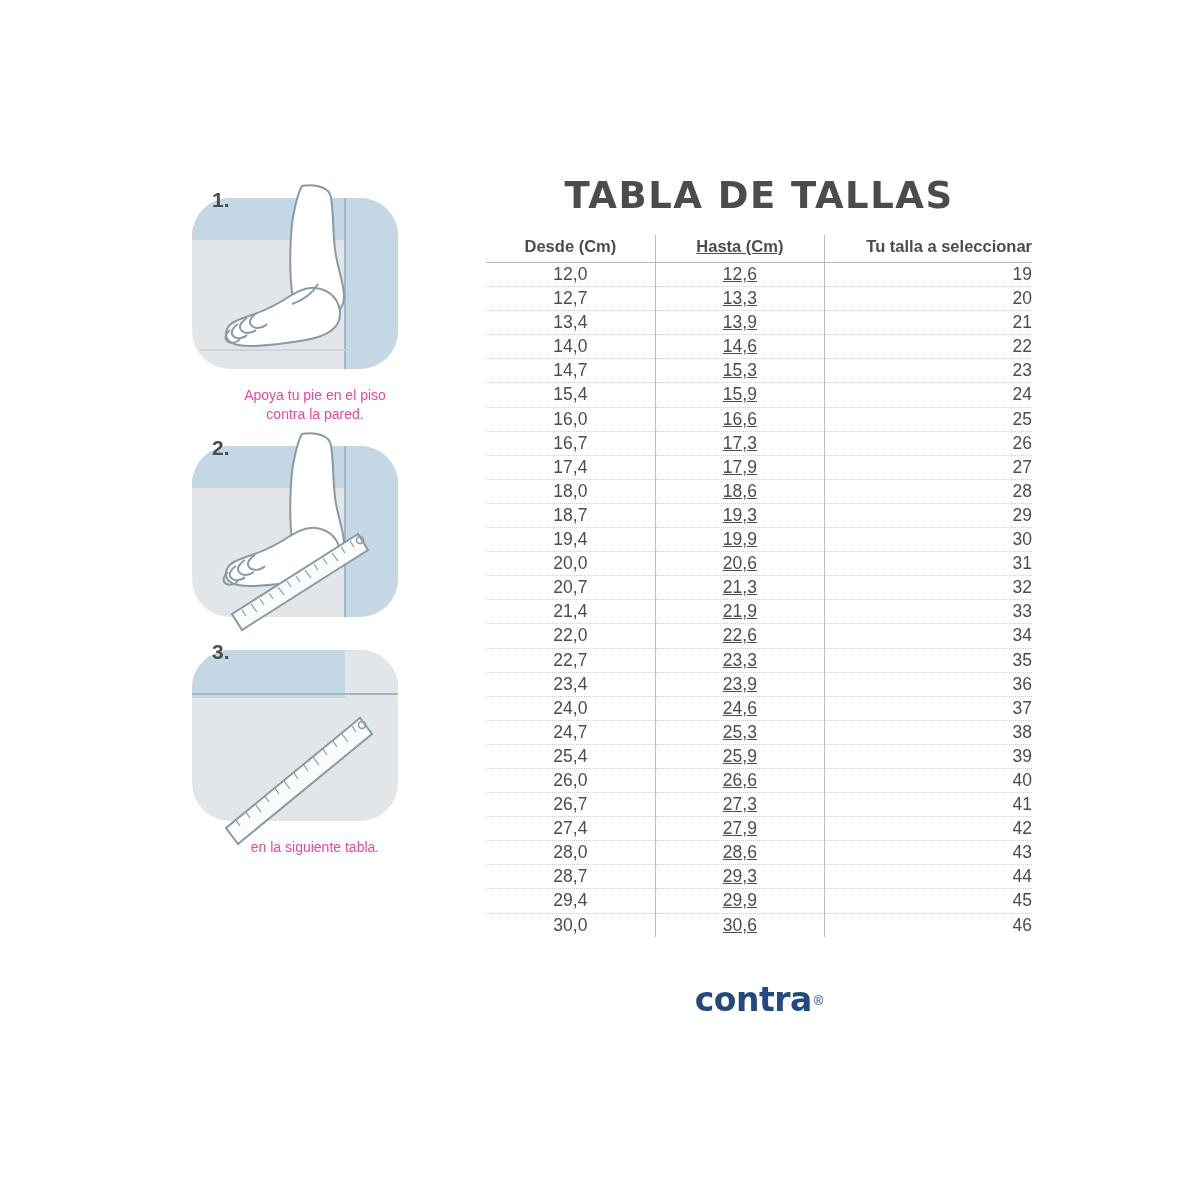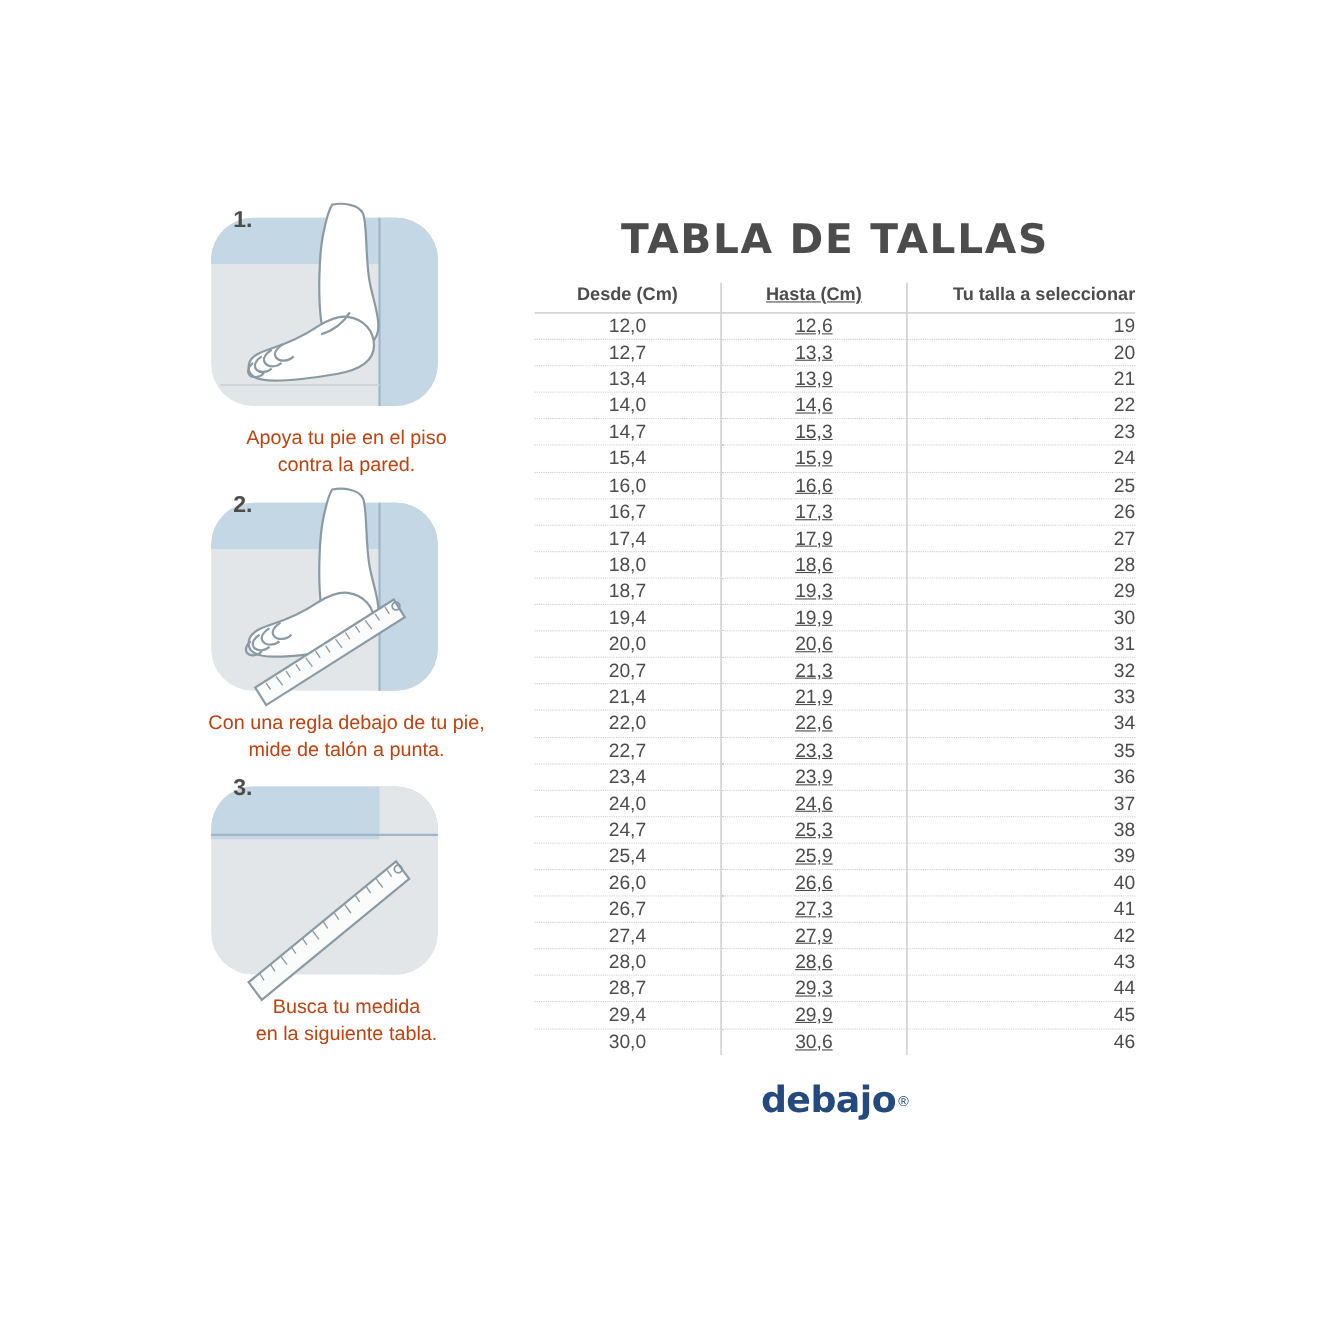--- a/index.html
+++ b/index.html
@@ -44,32 +44,32 @@
     z-index: 5;
   }
   .art {
     position: relative;
     width: 290px;
     height: 200px;
   }
   .art svg { display: block; }
   .caption {
     text-align: center;
-    font-size: 18px;
+    font-size: 14px;
     line-height: 1.35;
-    color: #c2410c;
+    color: #ec4899;
     margin-top: 6px;
     width: 290px;
   }
 
   
   .table-wrap {
     position: absolute;
     left: 486px;
-    top: 196px;
+    top: 174px;
     width: 546px;
   }
   .table-title {
     font-size: 37px;
     font-weight: bold;
     letter-spacing: 1.5px;
     color: #4c4c4c;
     text-align: center;
     margin: 0 0 18px 0;
     font-family: "DejaVu Sans", sans-serif;
@@ -194,24 +194,20 @@
               <line x1="126" y1="148" x2="130" y2="154"></line>
               <line x1="117" y1="153" x2="121" y2="159"></line>
               <line x1="108" y1="159" x2="114" y2="167"></line>
               <line x1="99" y1="165" x2="103" y2="171"></line>
               <line x1="90" y1="171" x2="94" y2="177"></line>
               <line x1="81" y1="176" x2="87" y2="184"></line>
               <line x1="72" y1="182" x2="76" y2="188"></line>
             </g>
           </g>
         </svg>
-      </div>
-      <div class="caption">
-        <div>Con una regla debajo de tu pie,</div>
-        <div>mide de talón a punta.</div>
       </div>
     </div>
 
     <div class="step">
       <div class="step-num">3.</div>
       <div class="art">
         <svg width="290" height="220" viewBox="0 0 290 220" xmlns="http://www.w3.org/2000/svg">
           <path d="M60 18 h130 a38 38 0 0 1 38 38 v95 a38 38 0 0 1 -38 38 h-130 a38 38 0 0 1 -38 -38 v-95 a38 38 0 0 1 38 -38 z" fill="#e3e6e8"></path>
           <path d="M60 18 h130 a38 38 0 0 1 38 38 v10 h-206 v-10 a38 38 0 0 1 38 -38 z" fill="#c3d7e4"></path>
           <path d="M175 18 h15 a38 38 0 0 1 38 38 v95 a38 38 0 0 1 -38 38 h-15 z" fill="#e3e6e8"></path>
@@ -231,21 +227,20 @@
               <line x1="105" y1="156" x2="109" y2="162"></line>
               <line x1="95" y1="164" x2="99" y2="170"></line>
               <line x1="85" y1="172" x2="91" y2="180"></line>
               <line x1="76" y1="180" x2="80" y2="186"></line>
               <line x1="66" y1="188" x2="70" y2="194"></line>
             </g>
           </g>
         </svg>
       </div>
       <div class="caption">
-        <div>Busca tu medida</div>
         <div>en la siguiente tabla.</div>
       </div>
     </div>
   </div>
 
   <div class="table-wrap">
     <h1 class="table-title">TABLA DE TALLAS</h1>
     <table class="sizes">
       <thead>
         <tr>
@@ -393,16 +388,16 @@
           <tr>
             <td class="c1">30,0</td>
             <td class="c2">30,6</td>
             <td class="c3">46</td>
           </tr>
         </tbody>
     </table>
   </div>
 
   <div class="brand">
-    <span class="brand-word">debajo</span><span class="brand-reg">®</span>
+    <span class="brand-word">contra</span><span class="brand-reg">®</span>
   </div>
 
 </div>
 
 </body></html>

